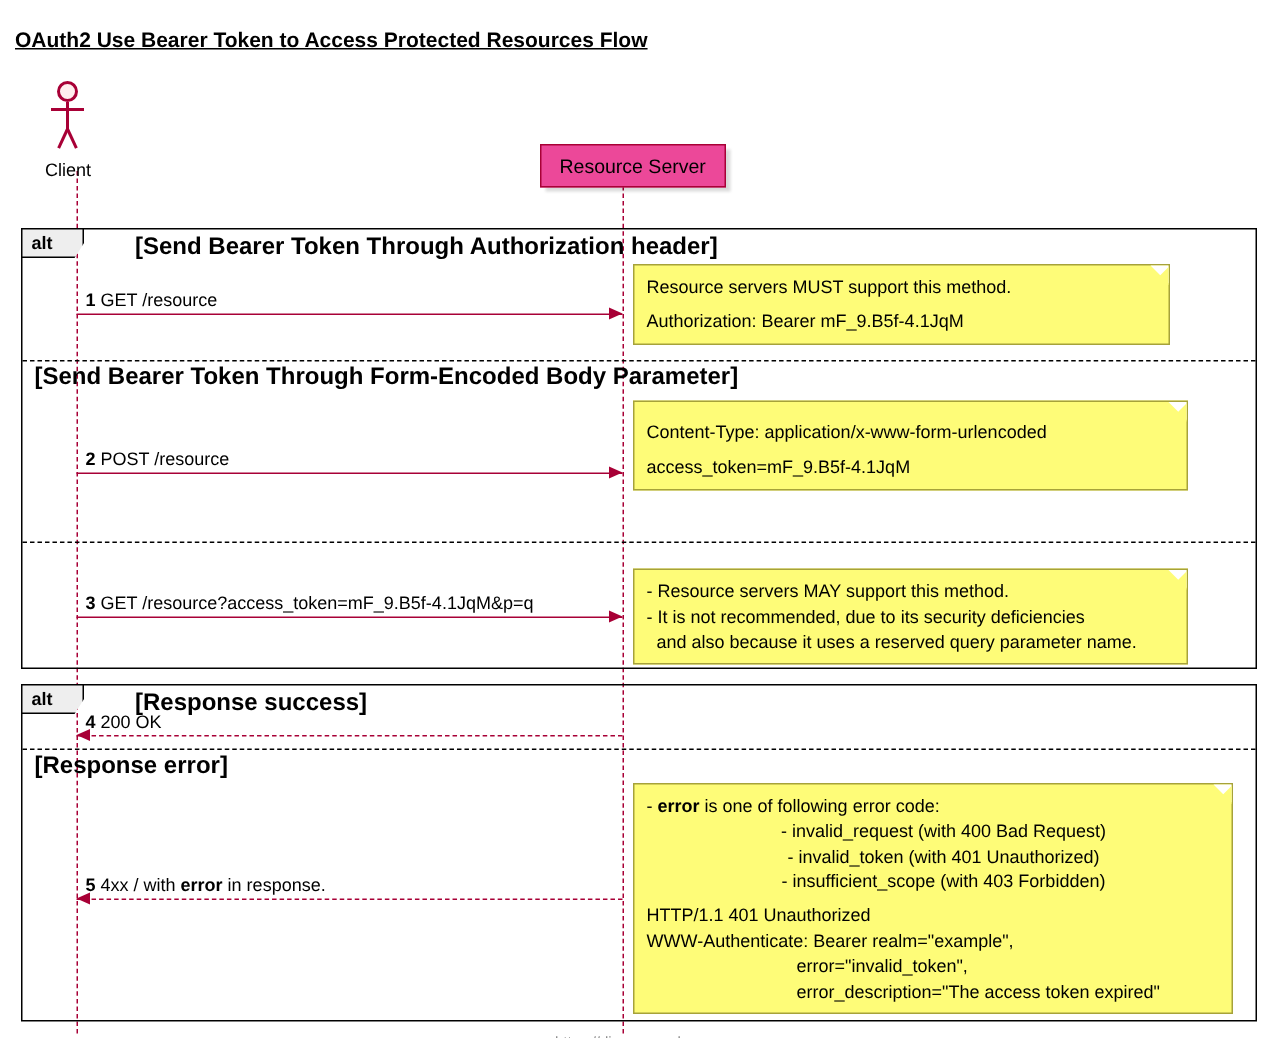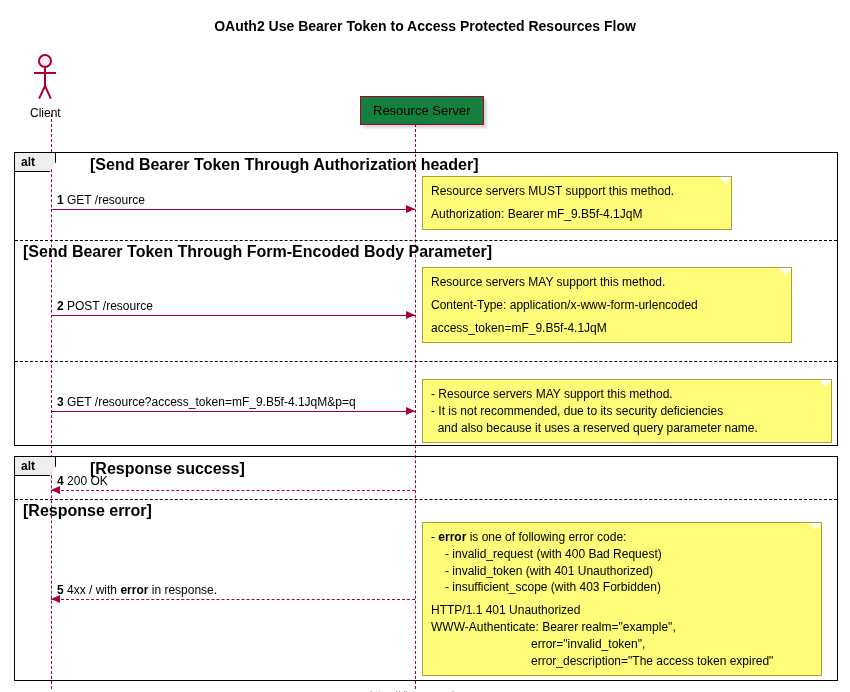--- a/index.html
+++ b/index.html
@@ -5,24 +5,24 @@
   * { box-sizing: border-box; }
   body {
     margin: 0;
     padding: 10px;
     font-family: sans-serif;
     font-size: 12px;
     background: #fff;
     width: 850px;
   }
   .title {
-    text-align: center;
     font-weight: bold;
     font-size: 14px;
     margin: 8px 0 20px;
+    text-decoration: underline;
   }
   .diagram {
     position: relative;
     width: 830px;
     height: 640px;
   }
   .actor {
     position: absolute;
     text-align: center;
     font-size: 12px;
@@ -59,21 +59,21 @@
     position: absolute;
     top: 0; width: 2px; height: 14px;
     background: #a80036;
     transform-origin: top;
   }
   .actor .legs::before { left: 9px; transform: rotate(25deg); }
   .actor .legs::after  { left: 9px; transform: rotate(-25deg); }
   .pbox {
     position: absolute;
     border: 1.5px solid #a80036;
-    background: #15803d;
+    background: #ec4899;
     padding: 6px 12px;
     font-size: 13px;
     box-shadow: 3px 3px 2px rgba(0,0,0,.15);
   }
   .lifeline {
     position: absolute;
     border-left: 1px dashed #a80036;
     width: 0;
   }
   .frag {
@@ -149,21 +149,21 @@
     bottom: 3px; left: 6px;
     font-size: 12px;
     white-space: nowrap;
   }
   .msg .label b { font-weight: bold; }
   .footer {
     position: absolute;
     font-size: 10px;
     color: #888;
   }
-  .indent { padding-left: 14px; display:block; }
+  .indent { padding-left: 14px; display:block;text-align:center; }
   .indent2 { padding-left: 100px; display:block; }
 </style>
 </head>
 <body>
 
 <div class="title">OAuth2 Use Bearer Token to Access Protected Resources Flow</div>
 
 <div class="diagram">
 
   <div class="lifeline" style="left:41px; top:60px; height:575px;"></div>
@@ -189,47 +189,46 @@
     <div class="frag-sep" style="top:87px;"></div>
     <div class="frag-guard" style="top:90px; left:8px;">[Send Bearer Token Through Form-Encoded Body Parameter]</div>
     <div class="frag-sep" style="top:208px;"></div>
   </div>
 
   <div class="msg" style="left:41px; top:155px; width:364px;">
     <div class="line"></div>
       <div class="arrow-r"></div>
     <div class="label"><b>1</b> <span>GET /resource</span></div>
   </div>
-  <div class="note" style="left:412px; top:122px; width:310px;">
+  <div class="note" style="left:412px; top:122px; width:358px;">
     <div class="fold"></div>
     <div>Resource servers MUST support this method.</div>
     <div style="height:6px"></div>
     <div>Authorization: Bearer mF_9.B5f-4.1JqM</div>
   </div>
 
   <div class="msg" style="left:41px; top:261px; width:364px;">
     <div class="line"></div>
       <div class="arrow-r"></div>
     <div class="label"><b>2</b> <span>POST /resource</span></div>
   </div>
   <div class="note" style="left:412px; top:213px; width:370px;">
     <div class="fold"></div>
-    <div>Resource servers MAY support this method.</div>
     <div style="height:6px"></div>
     <div>Content-Type: application/x-www-form-urlencoded</div>
     <div style="height:6px"></div>
     <div>access_token=mF_9.B5f-4.1JqM</div>
   </div>
 
   <div class="msg" style="left:41px; top:357px; width:364px;">
     <div class="line"></div>
       <div class="arrow-r"></div>
     <div class="label"><b>3</b> <span>GET /resource?access_token=mF_9.B5f-4.1JqM&amp;p=q</span></div>
   </div>
-  <div class="note" style="left:412px; top:325px; width:410px;">
+  <div class="note" style="left:412px; top:325px; width:370px;">
     <div class="fold"></div>
     <div>- Resource servers MAY support this method.</div>
     <div>- It is not recommended, due to its security deficiencies</div>
     <div style="white-space:pre;">  and also because it uses a reserved query parameter name.</div>
   </div>
 
   <div class="frag" style="left:4px; top:402px; width:824px; height:225px;">
     <div class="frag-label">alt</div>
     <div class="frag-guard" style="top:3px; left:75px;">[Response success]</div>
     <div class="frag-sep" style="top:42px;"></div>

